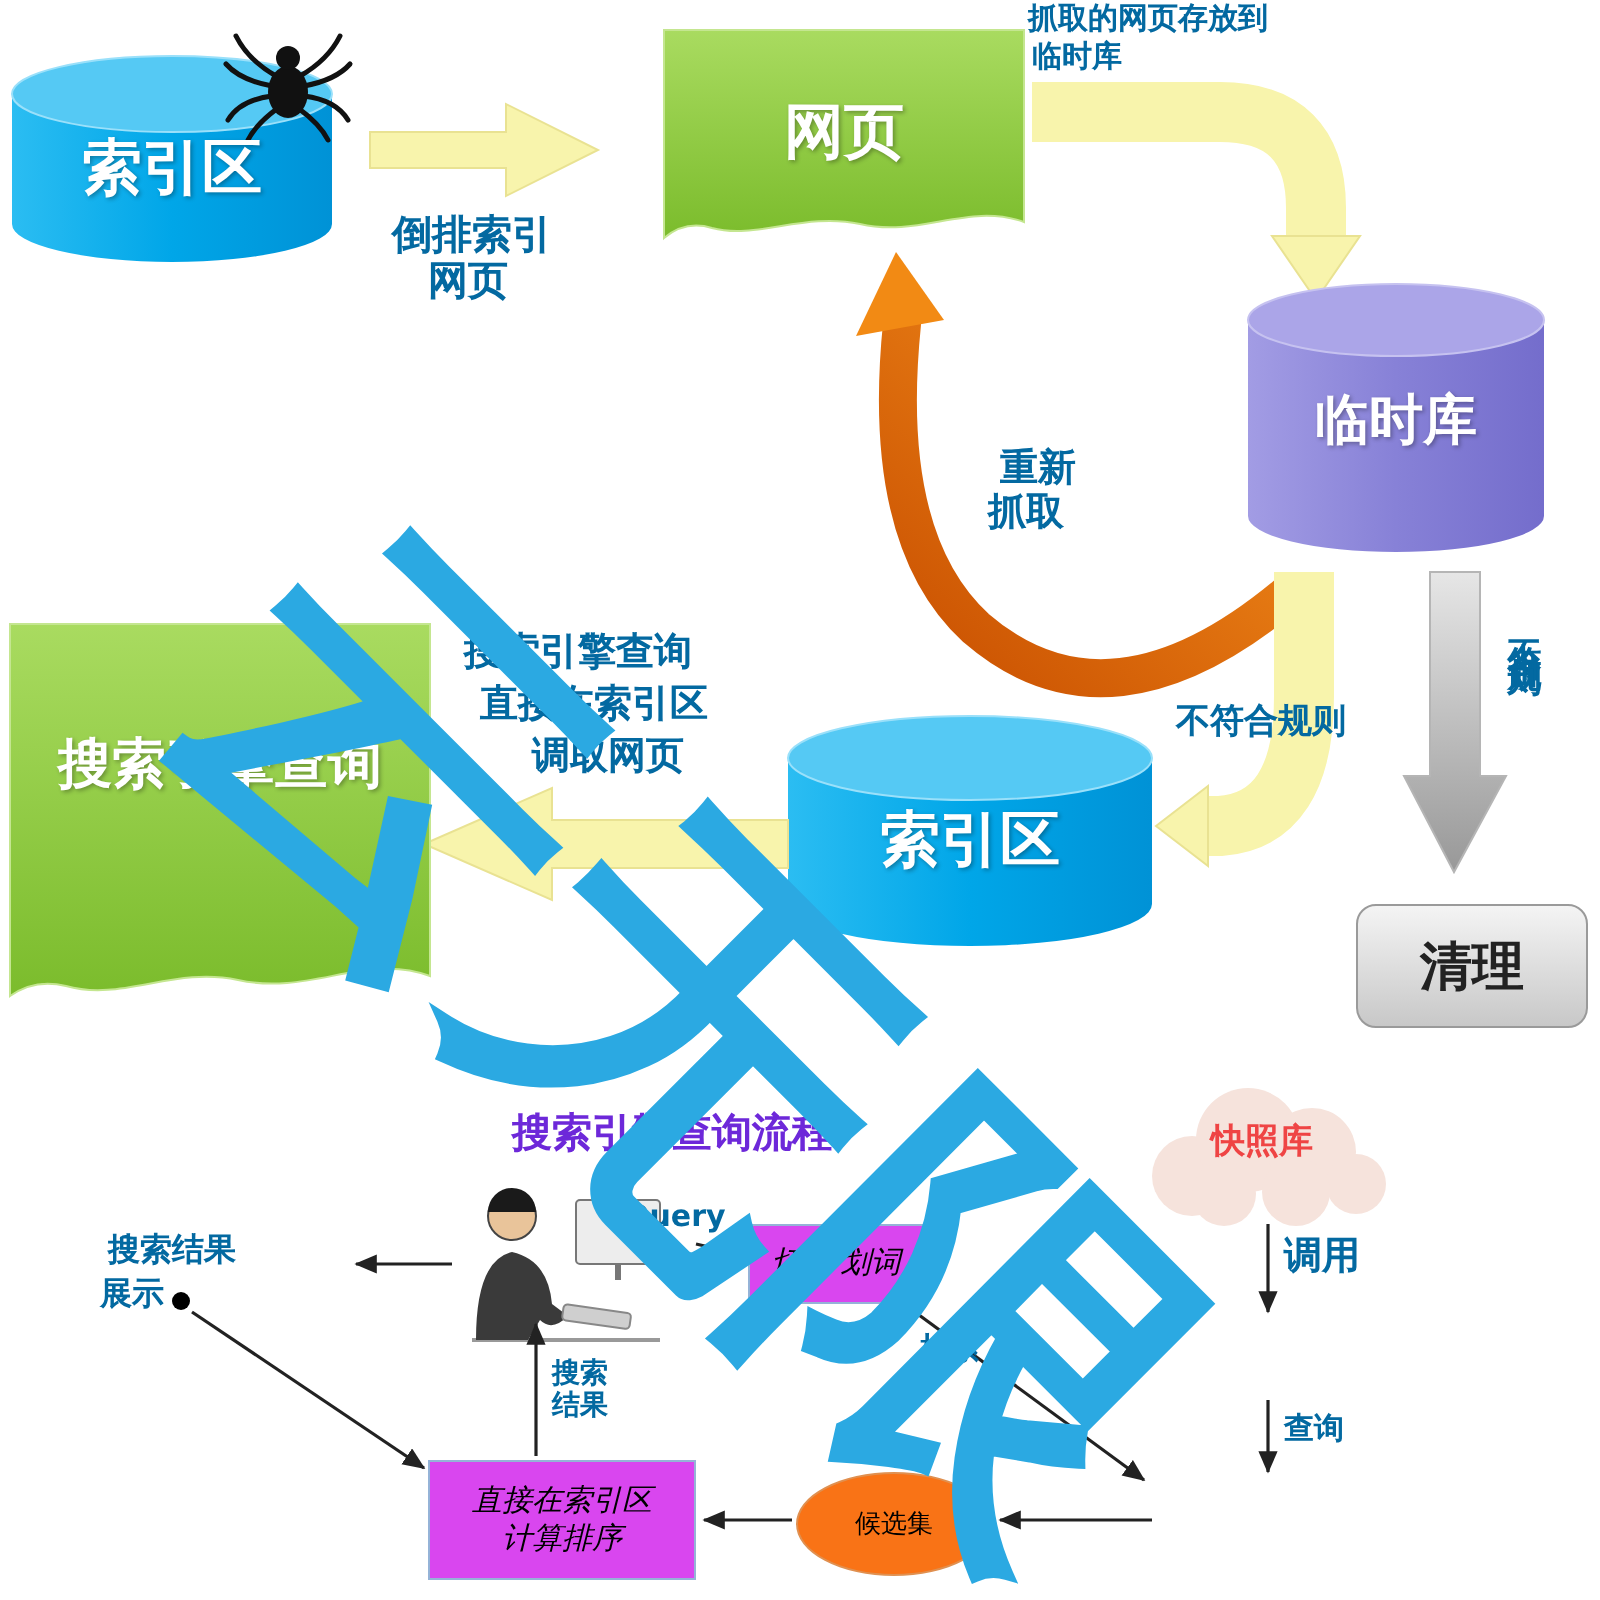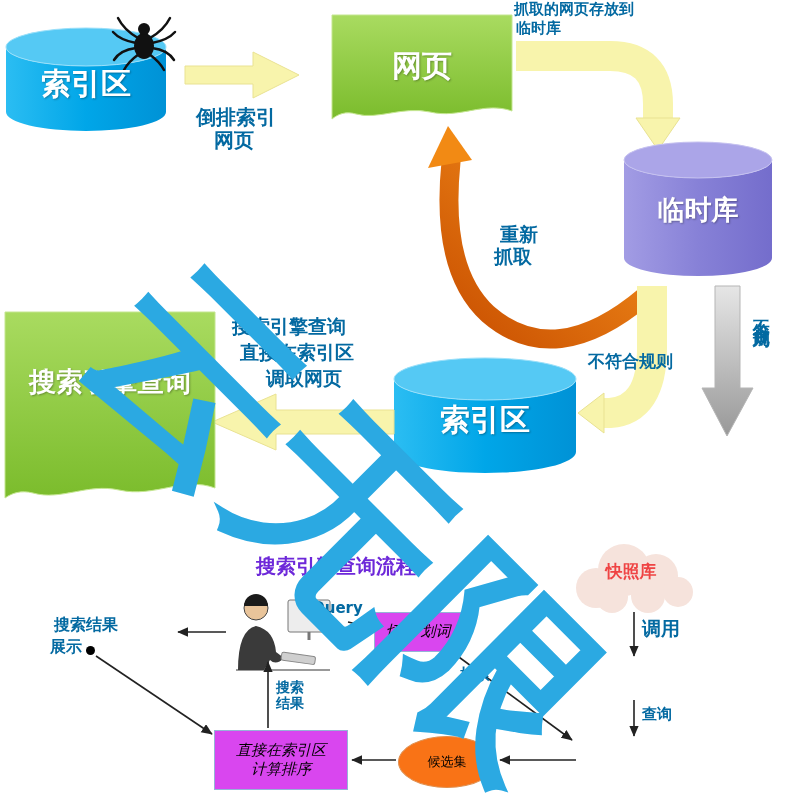--- a/index.html
+++ b/index.html
@@ -155,20 +155,21 @@
   <div class="lbl" style="left:516px;top:20px;font-size:15px">临时库</div>
 
   <div class="cyl-text" style="left:624px;top:192px;width:148px;font-size:27px">临时库</div>
 
   <div class="lbl" style="left:500px;top:224px;font-size:19px">重新</div>
   <div class="lbl" style="left:494px;top:246px;font-size:19px">抓取</div>
 
   <div class="lbl" style="left:588px;top:352px;font-size:17px">不符合规则</div>
   <div class="lbl vert" style="left:752px;top:306px;font-size:17px">不符合规则</div>
 
+  <div class="clean" style="left:678px;top:452px;width:114px;height:60px">清理</div>
 
   <div class="cyl-text" style="left:394px;top:400px;width:182px;font-size:30px">索引区</div>
 
   <div class="lbl" style="left:232px;top:316px;font-size:19px">搜索引擎查询</div>
   <div class="lbl" style="left:240px;top:342px;font-size:19px">直接在索引区</div>
   <div class="lbl" style="left:266px;top:368px;font-size:19px">调取网页</div>
 
   <div class="cyl-text" style="left:5px;top:364px;width:210px;font-size:27px">搜索引擎查询</div>
 
   <div class="lbl title-blue" style="left:256px;top:555px;font-size:20px">搜索引擎查询流程</div>

